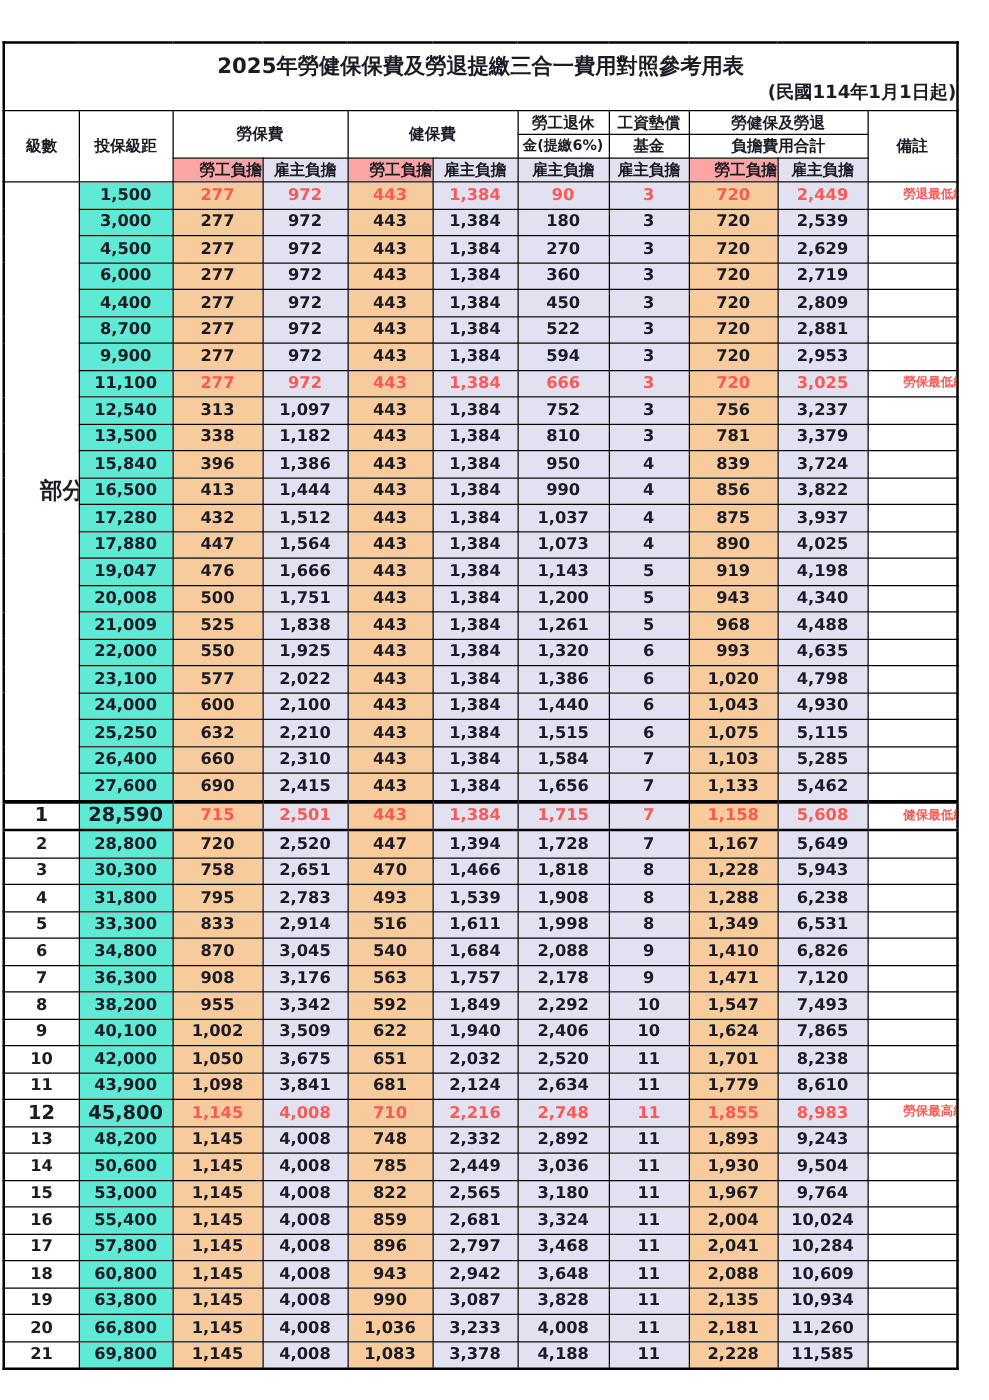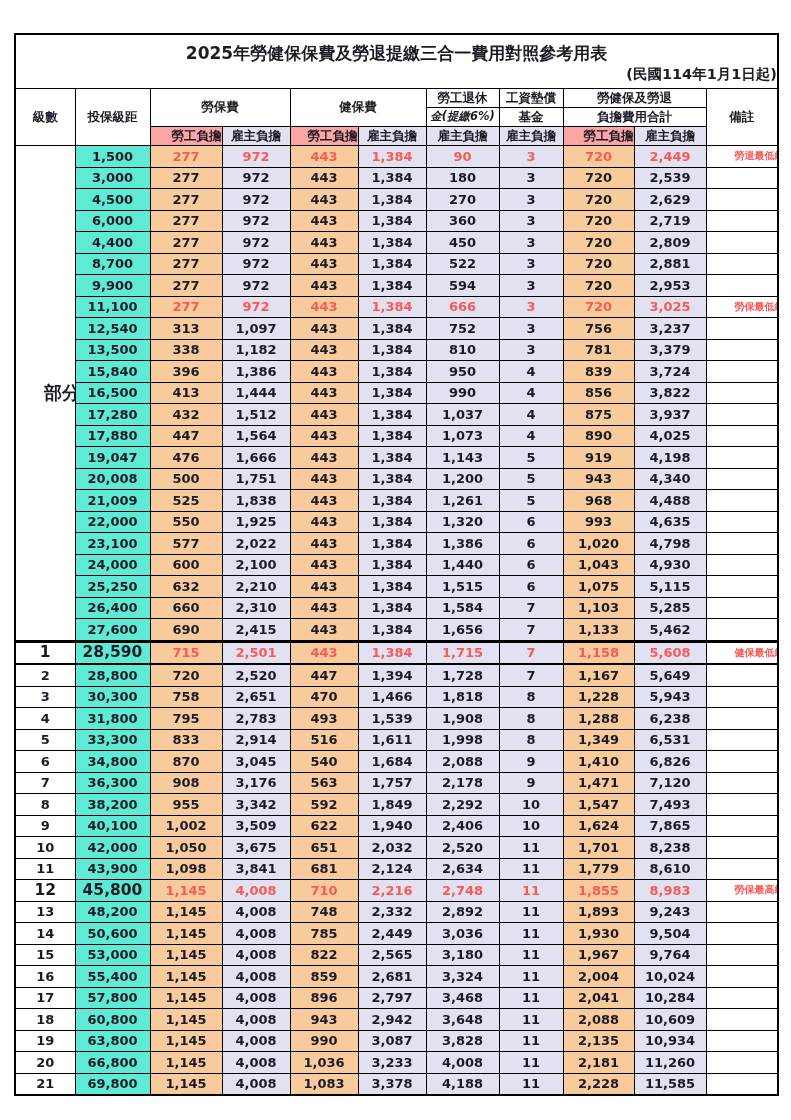--- a/index.html
+++ b/index.html
@@ -1,34 +1,34 @@
 <!DOCTYPE html>
 <html><head>
 <meta charset="utf-8">
 <style>
   html,body{margin:0;padding:0;background:#ffffff;}
   body{
     width:791px;height:1120px;position:relative;
     font-family:"DejaVu Sans","Liberation Sans",sans-serif;
     color:#1b1b26;
   }
-  .sheet{position:absolute;left:14px;top:33px;width:763px;}
+  .sheet{position:absolute;left:2px;top:33px;width:763px;}
   table{
     border-collapse:collapse;table-layout:fixed;width:763px;
     border:2.5px solid #000;
   }
   td,th{
     border:1.5px solid #000;padding:0;text-align:center;vertical-align:middle;
     overflow:hidden;white-space:nowrap;
   }
   .titlecell{height:53px;background:#fff;}
   .title{font-size:17px;font-weight:bold;line-height:1.6;}
   .subtitle{font-size:14.5px;font-weight:bold;line-height:1.1;text-align:right;}
   .hrow th{height:18px;font-size:12.5px;font-weight:bold;background:#fff;line-height:1;}
-  .hrow th.small{font-size:11.5px;font-style:italic;}
+  .hrow th.small{font-size:11.5px;}
   .burden th.emp{background:#fca5a5;text-align:right;}
   .burden th.er{background:#E2E1F1;}
   tbody td{height:20.5px;font-size:13px;font-weight:600;line-height:1;}
   tbody td.emp{background:#F8CB9C;}
   tbody td.er{background:#E2E1F1;}
   tbody td.bracket{background:#5eead4;}
   tbody td.level{background:#fff;}
   tbody td.parttime{font-size:18px;padding-left:28px;}
   tbody td.note{background:#fff;font-size:10px;font-weight:bold;color:#F95A55;padding-left:28px;}
   tr.red td.emp, tr.red td.er{color:#F95A55;}

